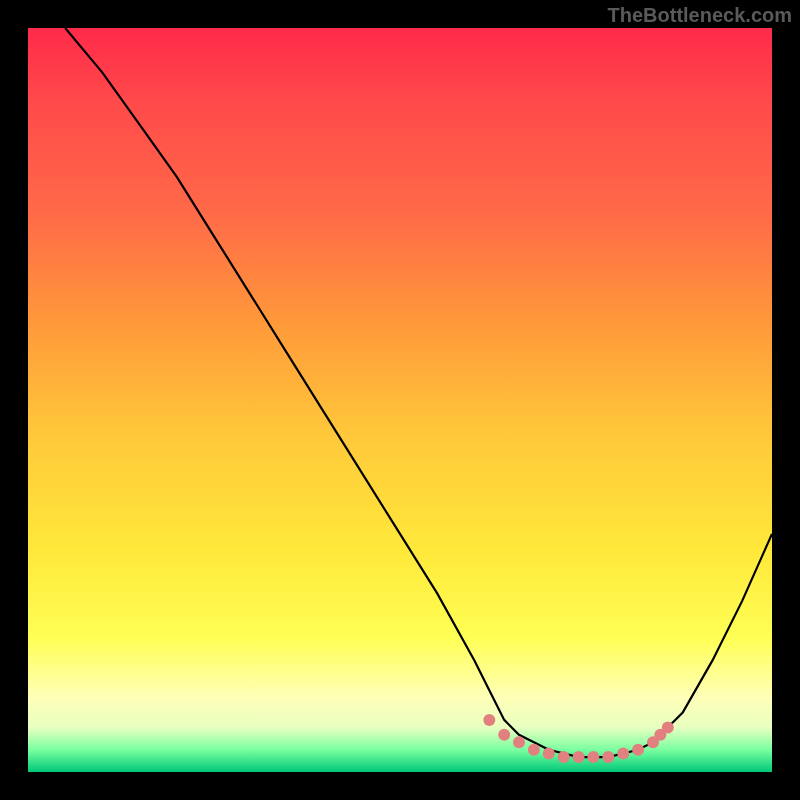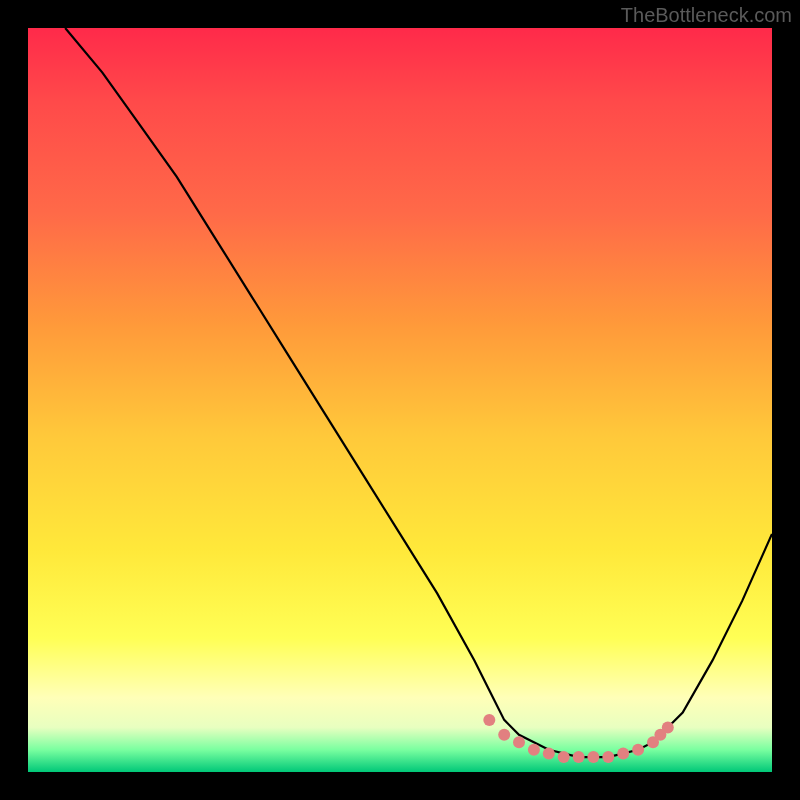--- a/index.html
+++ b/index.html
@@ -10,21 +10,21 @@
     position: relative;
     font-family: Arial, sans-serif;
     overflow: hidden;
   }
   .watermark {
     position: absolute;
     top: 4px;
     right: 8px;
     color: #5a5a5a;
     font-size: 20px;
-    font-weight: normal;
+    font-weight: bold;
     z-index: 10;
   }
   .plot-area {
     position: absolute;
     top: 28px;
     left: 28px;
     width: 744px;
     height: 744px;
     overflow: hidden;
   }

